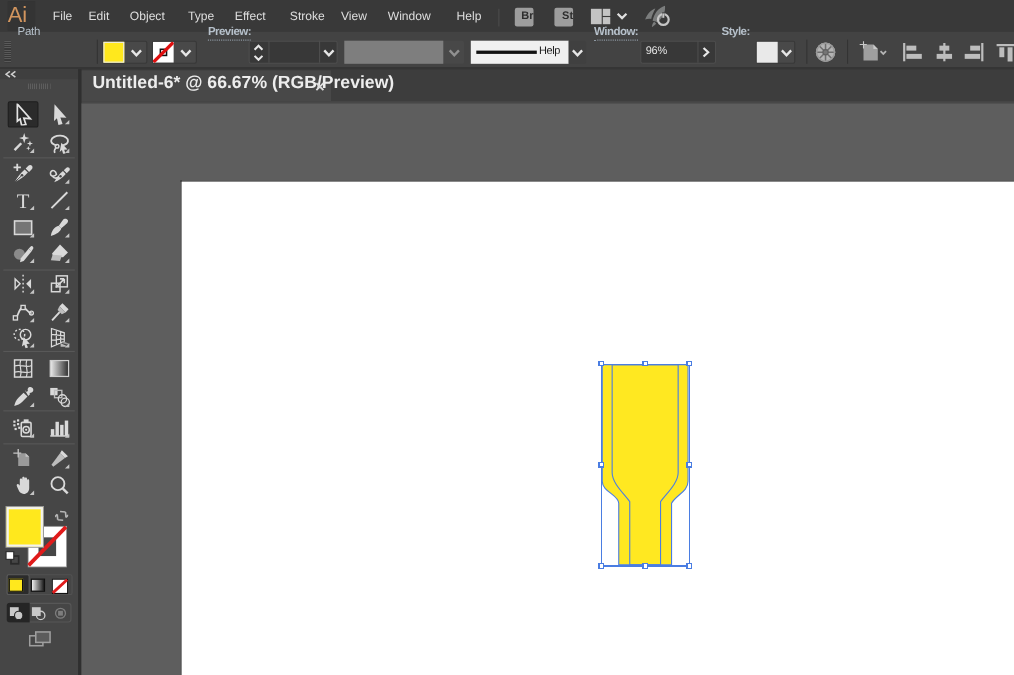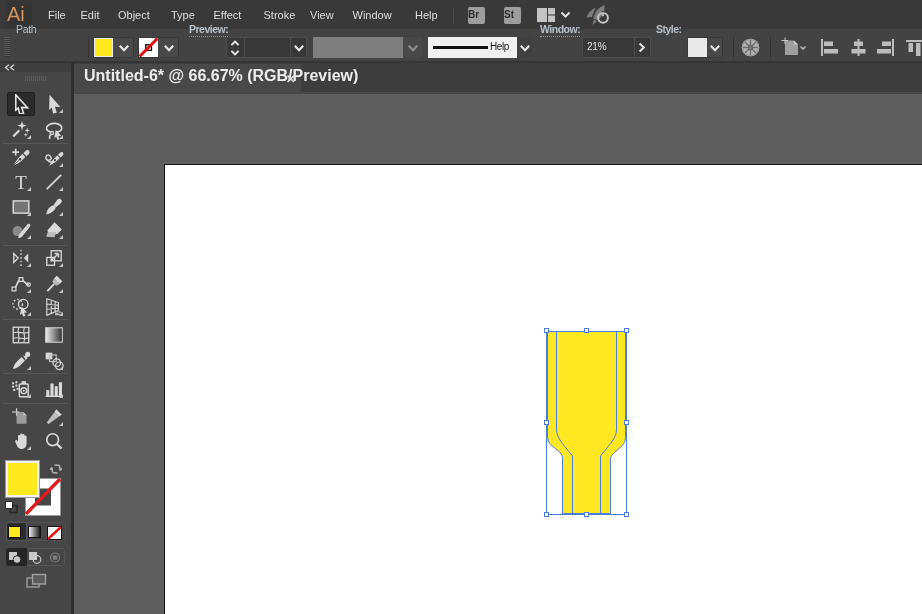--- a/index.html
+++ b/index.html
@@ -4,21 +4,21 @@
 <style>
 * { margin:0; padding:0; box-sizing:border-box; }
 html,body { width:922px; height:614px; overflow:hidden; }
 body { font-family:"Liberation Sans", sans-serif; background:#3f3f3f; position:relative; }
 .abs { position:absolute; }
 
 
 #menubar { left:0; top:0; width:922px; height:29px; background:#393939; }
 .menu { position:absolute; top:8.5px; color:#dedede; font-size:11px; }
 #ailogo { position:absolute; left:7px; top:1px; width:25px; height:27px; background:#343434; color:#D2955E; font-size:20px; font-weight:normal; text-align:left; line-height:26px; }
-.mbtn { position:absolute; top:7px; width:17px; height:17px; background:#9d9d9d; color:#2e2e2e; font-size:10px; font-weight:bold; text-align:left; line-height:16px; border-radius:2px; }
+.mbtn { position:absolute; top:7px; width:17px; height:17px; background:#9d9d9d; color:#2e2e2e; font-size:10px; font-weight:bold; text-align:right; line-height:16px; border-radius:2px; }
 
 
 #ctrlbar { left:0; top:29px; width:922px; height:32px; background:#434343; }
 #ctrlseam { left:0; top:61px; width:922px; height:3px; background:#353535; }
 .clabel { position:absolute; top:23px; color:#b6c0ca; font-size:10.5px; font-weight:bold; letter-spacing:-0.5px; }
 .dotted { border-bottom:1px dotted #8d97a1; padding-bottom:1px; }
 .vsep { position:absolute; top:36px; height:22px; width:1px; background:#333333; }
 .darkbox { position:absolute; background:#393939; border-radius:2px; }
 .btnbox { position:absolute; background:#494949; border-radius:2px; }
 
@@ -117,21 +117,21 @@
 
 <div class="abs" style="left:428px;top:36.5px;width:89px;height:21px;background:#f0f0f0"></div>
 <div class="abs" style="left:433px;top:45.5px;width:55px;height:3px;background:#111111"></div>
 <div class="abs" style="left:490px;top:41px;color:#1a1a1a;font-size:10px;letter-spacing:-0.4px">Help</div>
 <div class="darkbox" style="left:517px;top:36.5px;width:16px;height:21px;border-radius:0 2px 2px 0;background:#404040"></div>
 <svg class="abs" style="left:519px;top:43.5px" width="12" height="9" viewBox="0 0 12 9">
     <path d="M1.8,1.8 L6,6.2 L10.2,1.8" fill="none" stroke="#e6e6e6" stroke-width="2.2"></path>
   </svg>
 <div class="clabel dotted" style="left:540px">Window:</div>
 <div class="darkbox" style="left:582px;top:36.5px;width:69px;height:21px;border:1px solid #4d4d4d;background:#383838"></div>
-<div class="abs" style="left:587px;top:40.5px;color:#e3e3e3;font-size:10px;letter-spacing:-0.2px">21%</div>
+<div class="abs" style="left:587px;top:40.5px;color:#e3e3e3;font-size:10px;letter-spacing:-0.2px">96%</div>
 <div class="abs" style="left:633.5px;top:37px;width:1px;height:20px;background:#4d4d4d"></div>
 <svg class="abs" style="left:638px;top:42px" width="8" height="11" viewBox="0 0 8 11">
     <path d="M1.6,1.6 L5.8,5.5 L1.6,9.4" fill="none" stroke="#e6e6e6" stroke-width="2"></path>
   </svg>
 <div class="clabel" style="left:656px">Style:</div>
 <div class="btnbox" style="left:687px;top:36.5px;width:36px;height:21px;border:1px solid #383838"></div>
 <div class="abs" style="left:688px;top:37.5px;width:19px;height:19px;background:#e9e9e9"></div>
 <svg class="abs" style="left:709px;top:43.5px" width="12" height="9" viewBox="0 0 12 9">
     <path d="M1.8,1.8 L6,6.2 L10.2,1.8" fill="none" stroke="#e6e6e6" stroke-width="2.2"></path>
   </svg>

